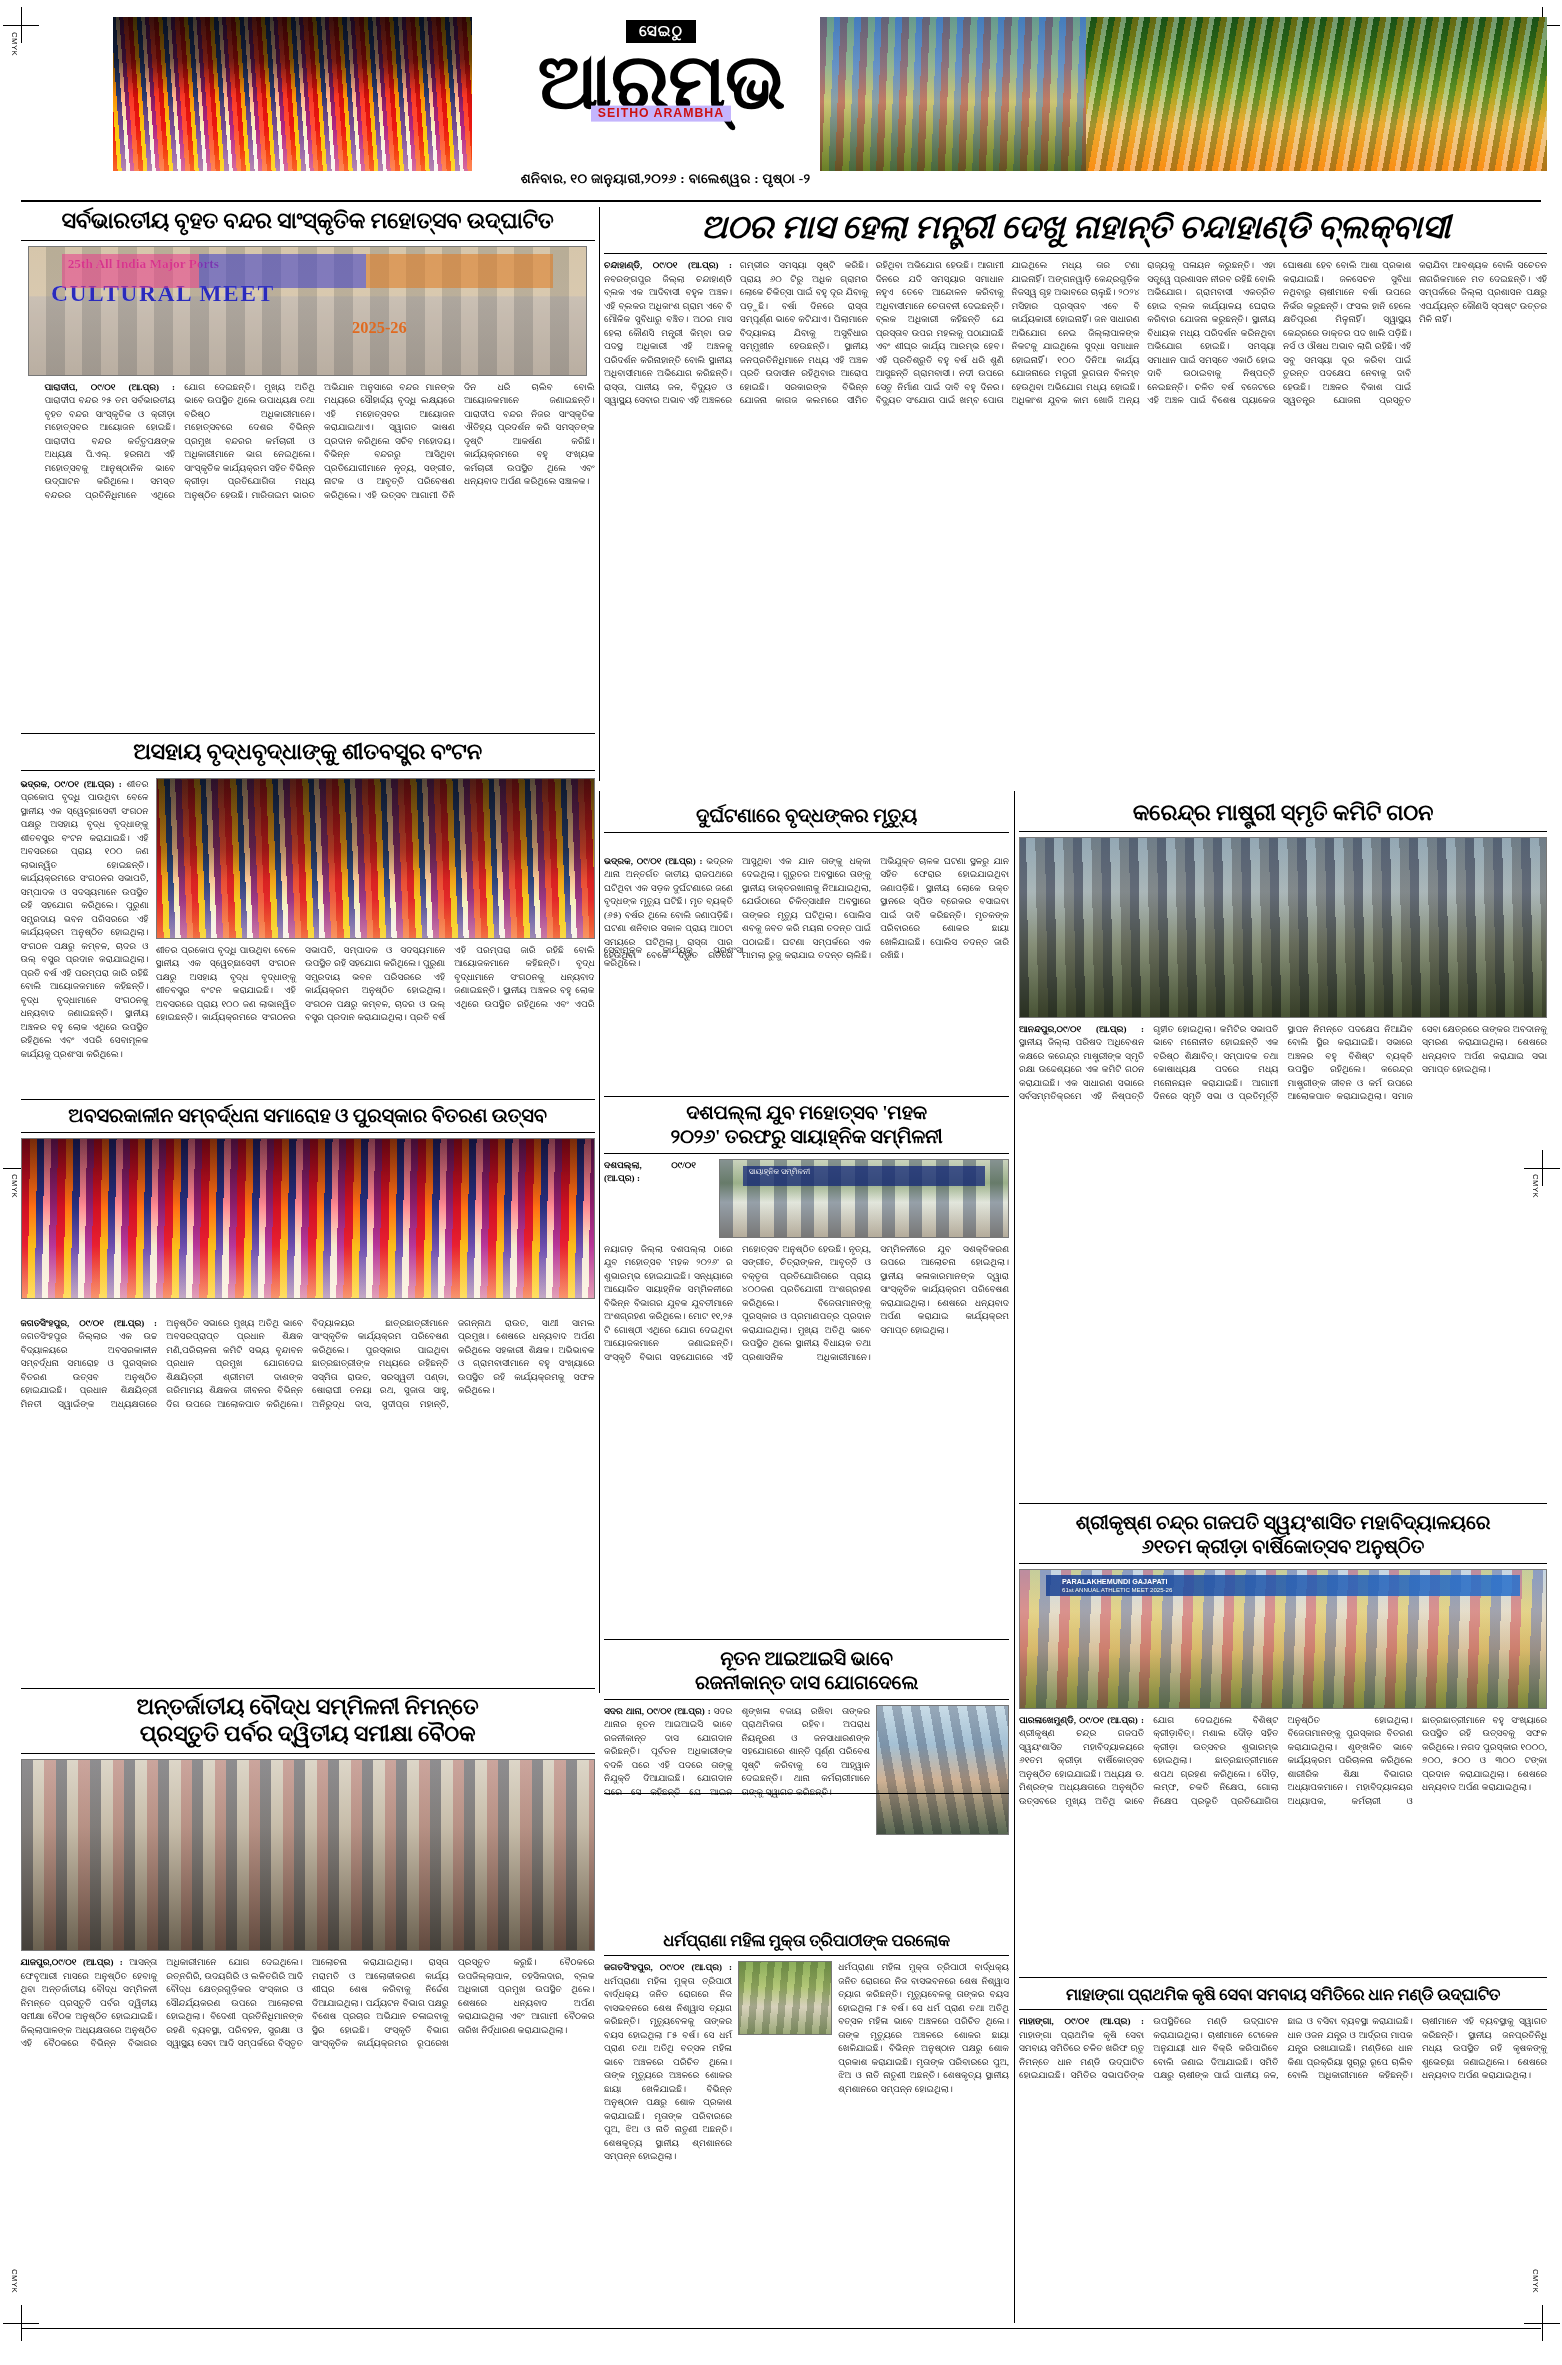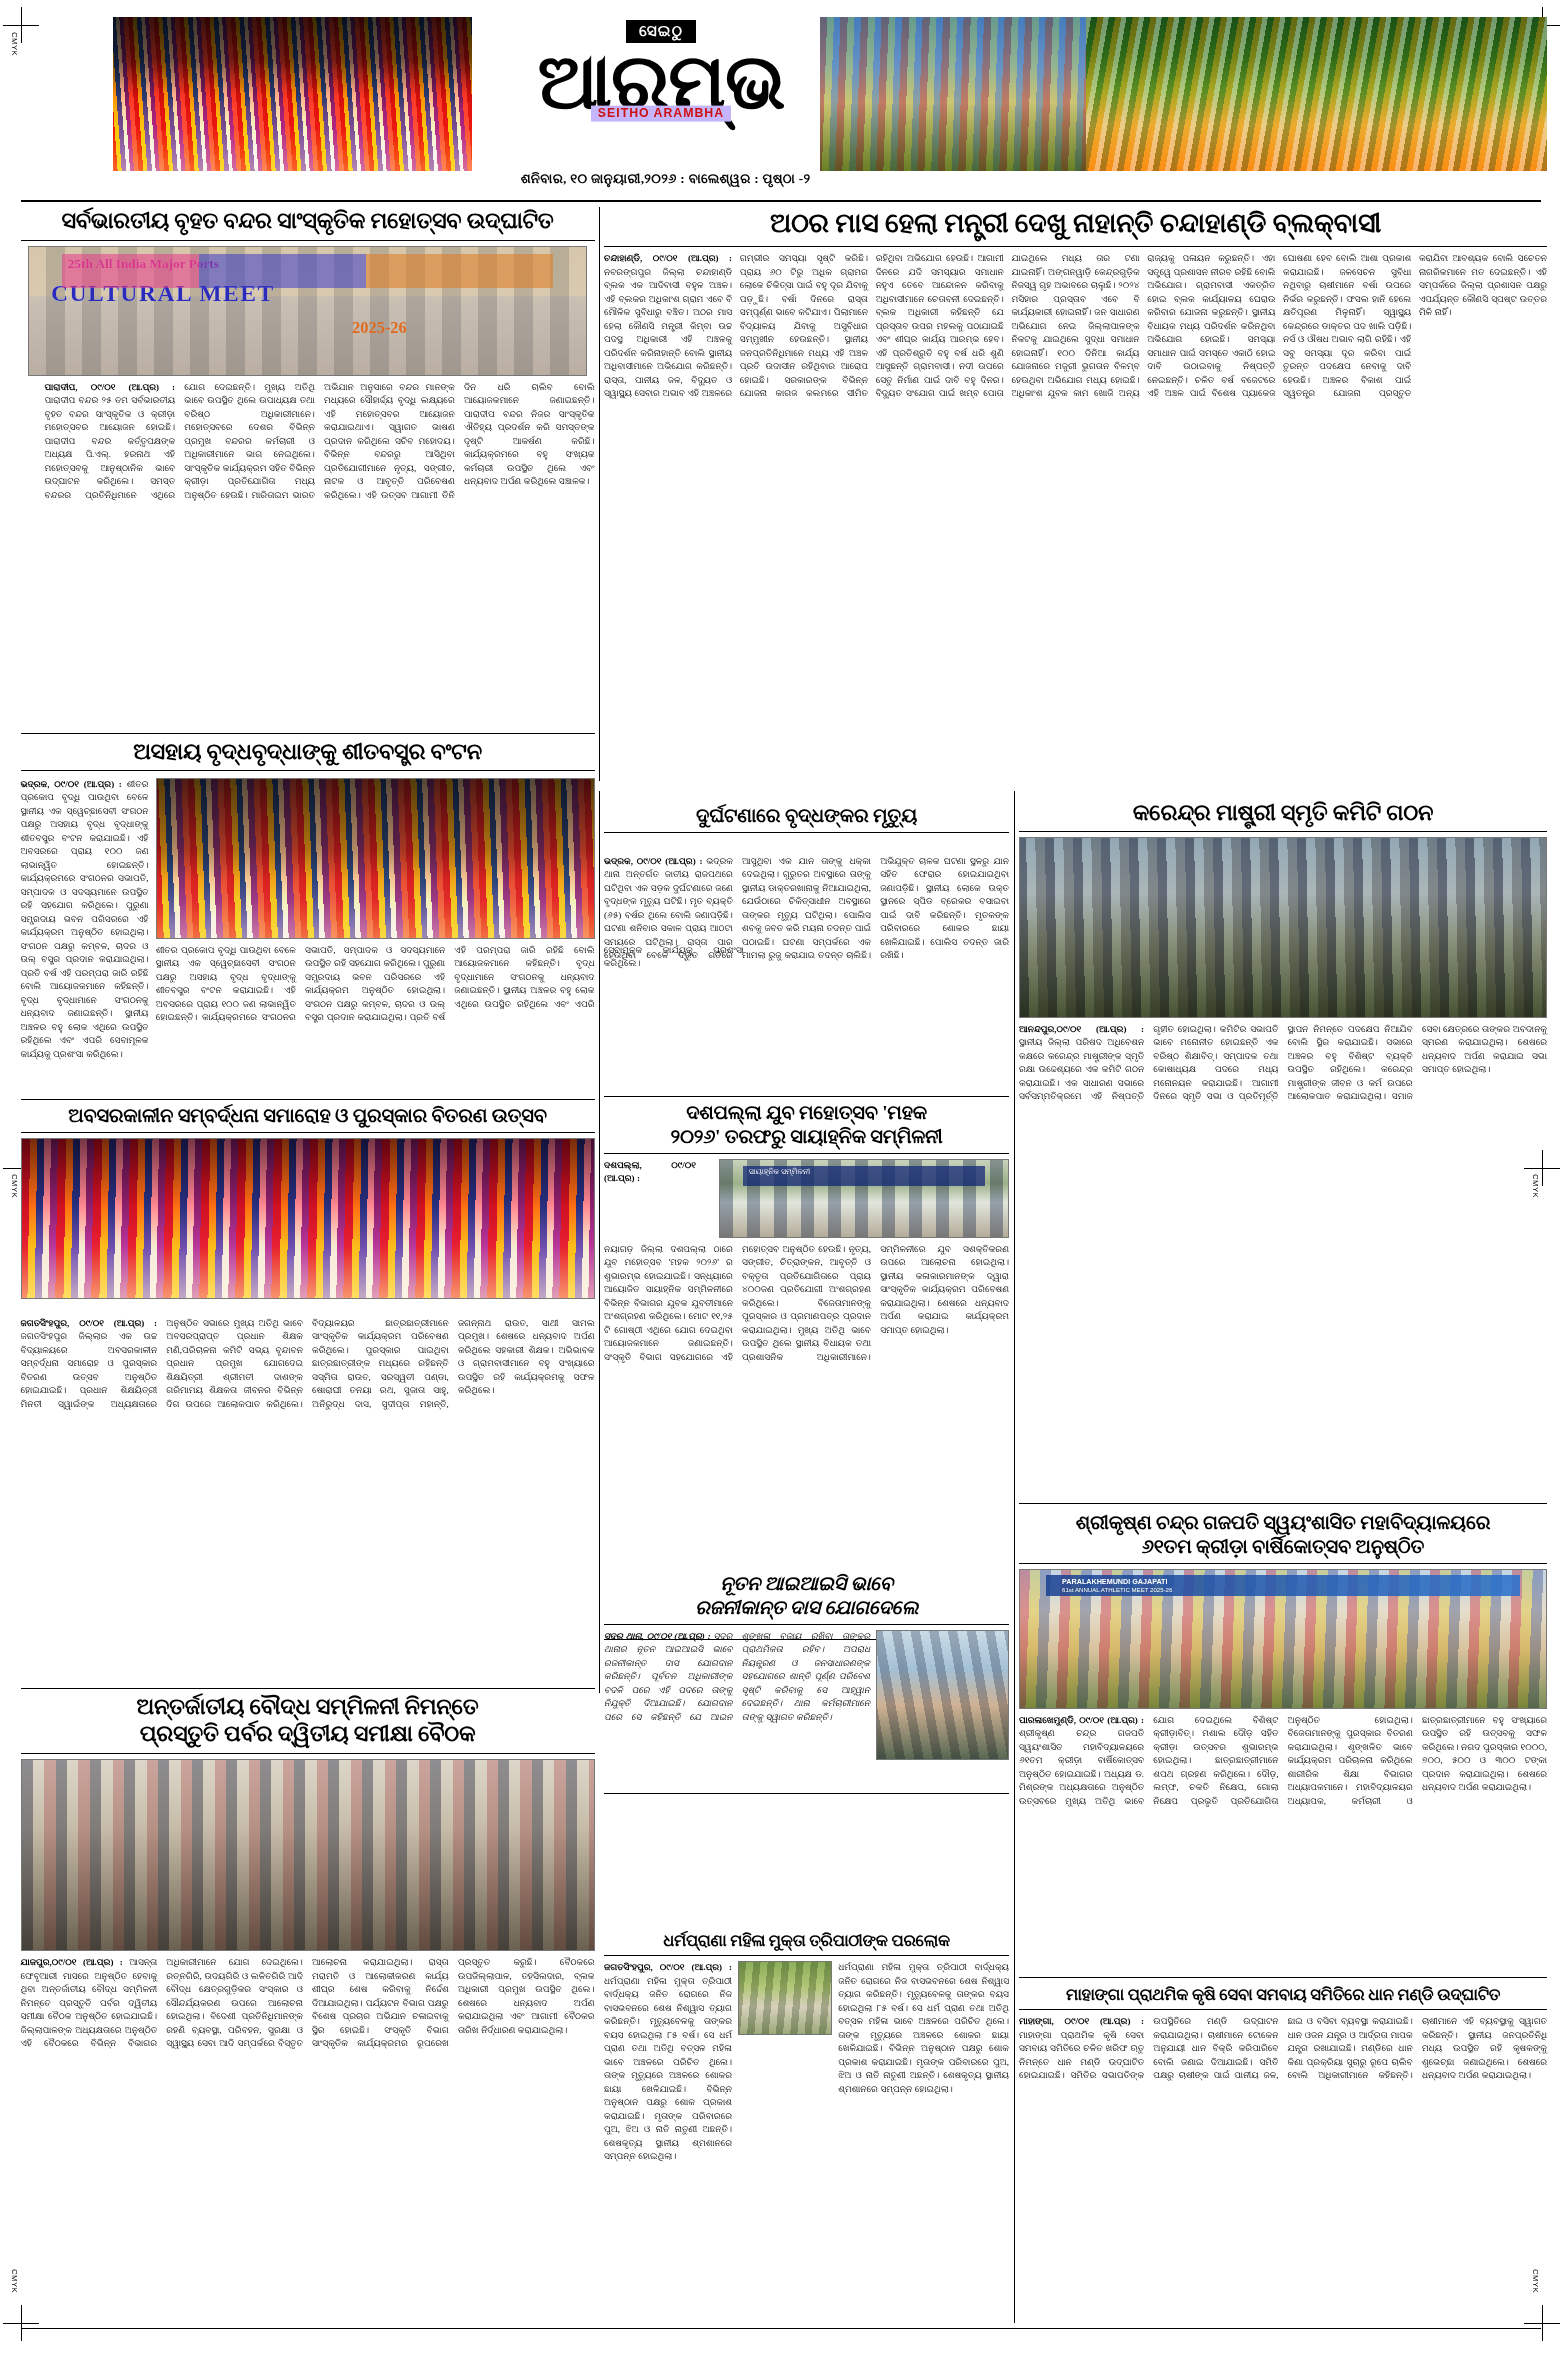--- a/index.html
+++ b/index.html
@@ -52,21 +52,21 @@
   .mast-date{position:absolute;left:389px;top:154px;width:512px;text-align:center;
      font-family:"Liberation Serif","DejaVu Serif",serif;font-weight:700;font-size:13.3px;
      letter-spacing:0.3px;}
 
   .rule{position:absolute;background:#000;height:1.5px;left:20.5px;width:1520px;}
 
   
   .col{position:absolute;}
   .hl{font-family:"Liberation Serif","DejaVu Serif",serif;font-weight:700;
       text-align:center;line-height:1.22;letter-spacing:-0.3px;}
-  .hl-xl{font-size:27px;}
+  .hl-xl{font-size:33px;font-style:italic;}
   .hl-lg{font-size:22.5px;}
   .hl-md{font-size:19.5px;}
   .hl-sm{font-size:16.4px;}
 
   .body{font-family:"Liberation Serif","DejaVu Serif",serif;font-size:9px;
         line-height:1.5;text-align:justify;hyphens:none;word-spacing:0.3px;}
   .body.cols2{column-count:2;column-gap:9.2px;}
   .body.cols3{column-count:3;column-gap:9.2px;}
   .body.cols4{column-count:4;column-gap:9.2px;}
   .body.cols7{column-count:7;column-gap:7.7px;}
@@ -266,21 +266,21 @@
     <div class="hl hl-lg">ପ୍ରସ୍ତୁତି ପର୍ବର ଦ୍ୱିତୀୟ ସମୀକ୍ଷା ବୈଠକ</div>
     <div style="border-top:1px solid #000;margin-top:5.1px;"></div>
     <div class="photo p-hall" style="margin-top:5.1px;height:190px;"></div>
     <div class="body cols4" style="height:359px;margin-top:5.1px;">
       <p><b>ଯାଜପୁର,୦୯/୦୧ (ଆ.ପ୍ର) :</b>
          <span>ଆସନ୍ତା ଫେବୃଆରୀ ମାସରେ ଅନୁଷ୍ଠିତ ହେବାକୁ ଥିବା ଅନ୍ତର୍ଜାତୀୟ ବୌଦ୍ଧ ସମ୍ମିଳନୀ ନିମନ୍ତେ ପ୍ରସ୍ତୁତି ପର୍ବର ଦ୍ୱିତୀୟ ସମୀକ୍ଷା ବୈଠକ ଅନୁଷ୍ଠିତ ହୋଇଯାଇଛି। ଜିଲ୍ଲାପାଳଙ୍କ ଅଧ୍ୟକ୍ଷତାରେ ଅନୁଷ୍ଠିତ ଏହି ବୈଠକରେ ବିଭିନ୍ନ ବିଭାଗର ଅଧିକାରୀମାନେ ଯୋଗ ଦେଇଥିଲେ। ରତ୍ନଗିରି, ଉଦୟଗିରି ଓ ଲଳିତଗିରି ଆଦି ବୌଦ୍ଧ କ୍ଷେତ୍ରଗୁଡ଼ିକର ସଂସ୍କାର ଓ ସୌନ୍ଦର୍ଯ୍ୟକରଣ ଉପରେ ଆଲୋଚନା ହୋଇଥିଲା। ବିଦେଶୀ ପ୍ରତିନିଧିମାନଙ୍କ ରହଣି ବ୍ୟବସ୍ଥା, ପରିବହନ, ସୁରକ୍ଷା ଓ ସ୍ୱାସ୍ଥ୍ୟ ସେବା ଆଦି ସମ୍ପର୍କରେ ବିସ୍ତୃତ ଆଲୋଚନା କରାଯାଇଥିଲା। ରାସ୍ତା ମରାମତି ଓ ଆଲୋକୀକରଣ କାର୍ଯ୍ୟ ଶୀଘ୍ର ଶେଷ କରିବାକୁ ନିର୍ଦ୍ଦେଶ ଦିଆଯାଇଥିଲା। ପର୍ଯ୍ୟଟନ ବିଭାଗ ପକ୍ଷରୁ ବିଶେଷ ପ୍ରଚାର ଅଭିଯାନ ଚଳାଇବାକୁ ସ୍ଥିର ହୋଇଛି। ସଂସ୍କୃତି ବିଭାଗ ସାଂସ୍କୃତିକ କାର୍ଯ୍ୟକ୍ରମର ରୂପରେଖ ପ୍ରସ୍ତୁତ କରୁଛି। ବୈଠକରେ ଉପଜିଲ୍ଲାପାଳ, ତହସିଲଦାର, ବ୍ଲକ ଅଧିକାରୀ ପ୍ରମୁଖ ଉପସ୍ଥିତ ଥିଲେ। ଶେଷରେ ଧନ୍ୟବାଦ ଅର୍ପଣ କରାଯାଇଥିଲା ଏବଂ ଆଗାମୀ ବୈଠକର ତାରିଖ ନିର୍ଦ୍ଧାରଣ କରାଯାଇଥିଲା।</span></p>
     </div>
   </div>
 
   <div class="hline" style="left:604px;top:1639px;width:405px;"></div>
-  <div class="col" style="left:604px;top:1572px;width:405px;font-style:italic;">
+  <div class="col" style="left:604px;top:1647px;width:405px;">
     <div class="hl hl-md">ନୂତନ ଆଇଆଇସି ଭାବେ</div>
     <div class="hl hl-md">ରଜନୀକାନ୍ତ ଦାସ ଯୋଗଦେଲେ</div>
     <div style="border-top:1px solid #000;margin-top:4.1px;"></div>
     <div style="display:flex;gap:6.1px;margin-top:5.1px;">
       <div class="body cols2" style="width:266px;height:128px;">
         <p><b>ସଦର ଥାନା, ୦୯/୦୧ (ଆ.ପ୍ର) :</b>
            <span>ସଦର ଥାନାର ନୂତନ ଆଇଆଇସି ଭାବେ ରଜନୀକାନ୍ତ ଦାସ ଯୋଗଦାନ କରିଛନ୍ତି। ପୂର୍ବତନ ଅଧିକାରୀଙ୍କ ବଦଳି ପରେ ଏହି ପଦରେ ତାଙ୍କୁ ନିଯୁକ୍ତି ଦିଆଯାଇଛି। ଯୋଗଦାନ ପରେ ସେ କହିଛନ୍ତି ଯେ ଆଇନ ଶୃଙ୍ଖଳା ବଜାୟ ରଖିବା ତାଙ୍କର ପ୍ରାଥମିକତା ରହିବ। ଅପରାଧ ନିୟନ୍ତ୍ରଣ ଓ ଜନସାଧାରଣଙ୍କ ସହଯୋଗରେ ଶାନ୍ତି ପୂର୍ଣ୍ଣ ପରିବେଶ ସୃଷ୍ଟି କରିବାକୁ ସେ ଆହ୍ୱାନ ଦେଇଛନ୍ତି। ଥାନା କର୍ମଚାରୀମାନେ ତାଙ୍କୁ ସ୍ୱାଗତ କରିଛନ୍ତି।</span></p>
       </div>
       <div class="photo p-cop" style="flex:1;height:128px;"></div>
     </div>

